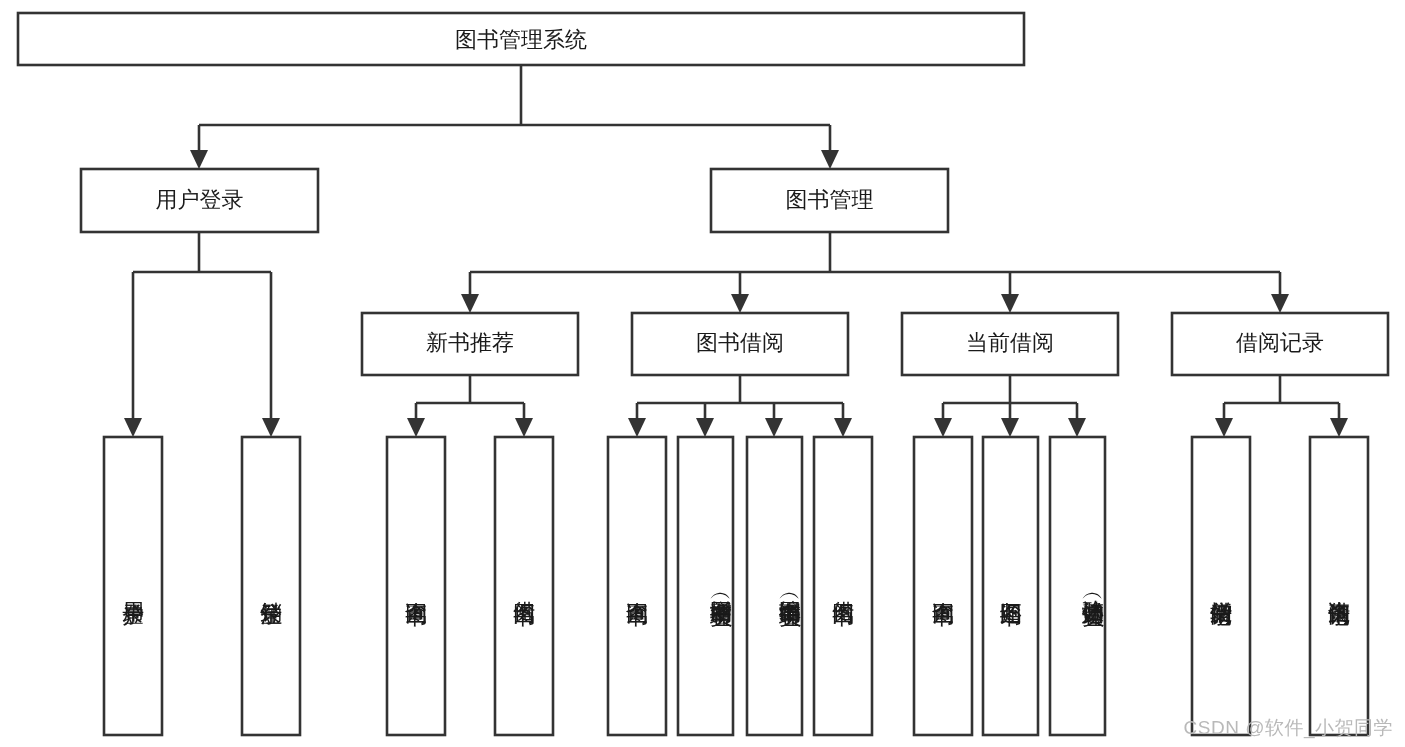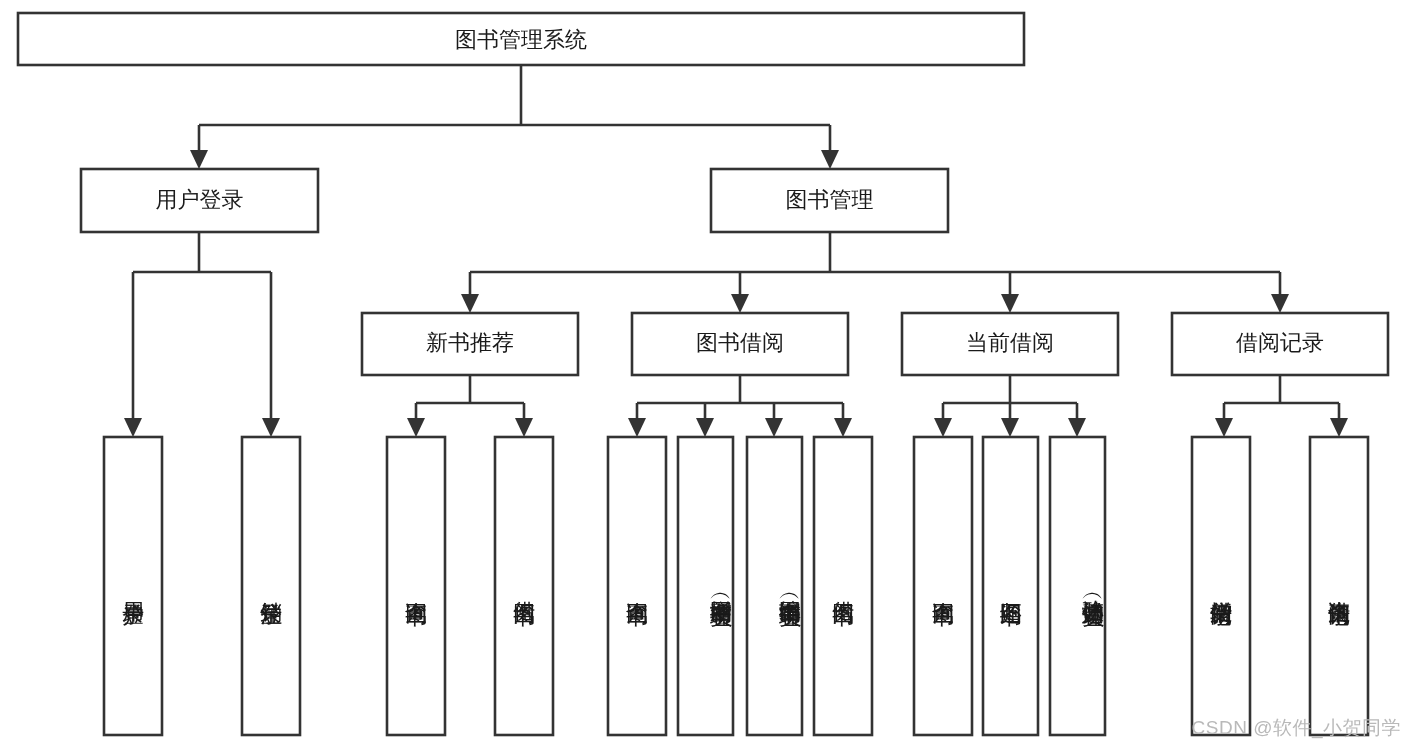--- a/index.html
+++ b/index.html
@@ -57,21 +57,21 @@
     font-family: "Liberation Sans", "DejaVu Sans", sans-serif;
     font-size: 22px;
     color: #1a1a1a;
     line-height: 1.12;
     letter-spacing: 1px;
     pointer-events: none;
     white-space: nowrap;
   }
   .watermark {
     position: absolute;
-    right: 4px;
+    right: 12px;
     bottom: 6px;
     font-family: "Liberation Sans", "DejaVu Sans", sans-serif;
     font-size: 19px;
     color: #b9b9b9;
     letter-spacing: 0.5px;
     user-select: none;
   }
 </style>
 </head>
 <body>

